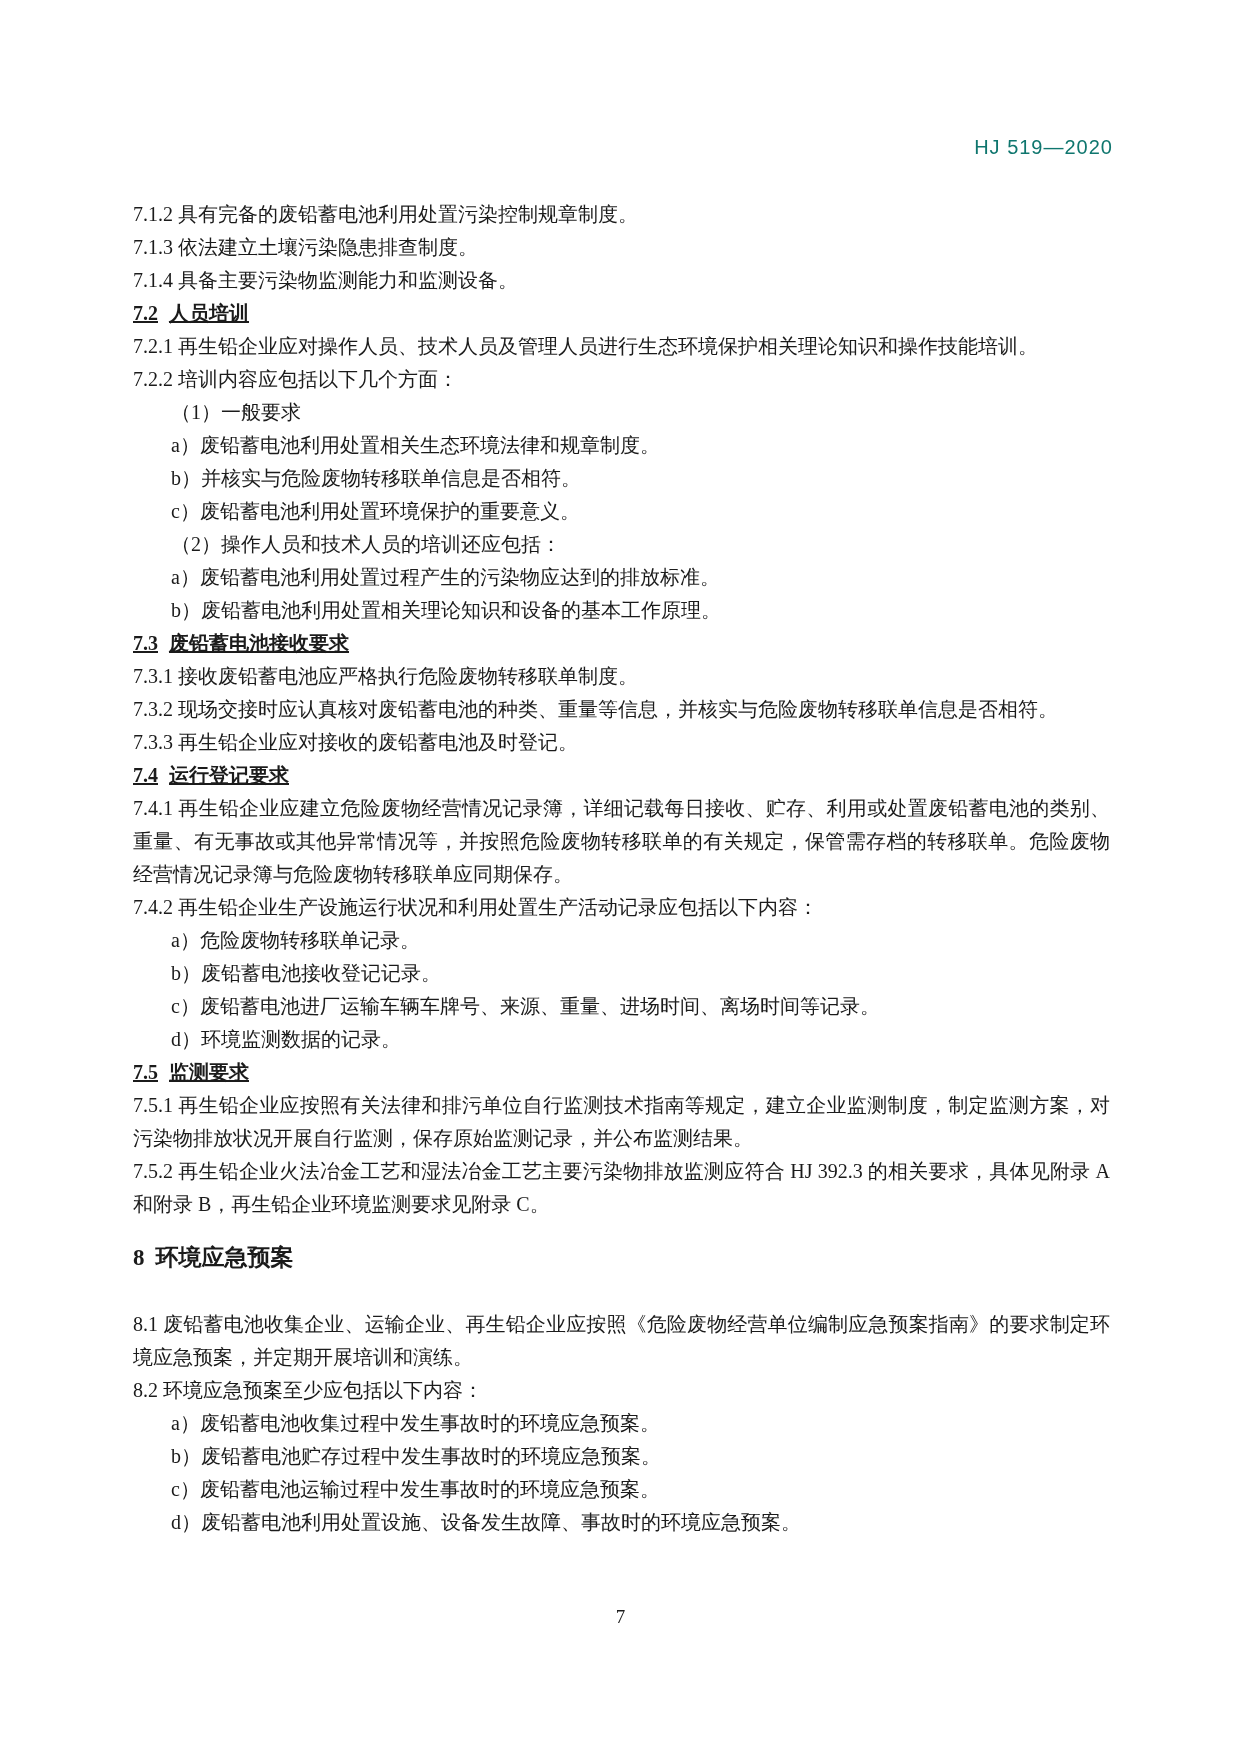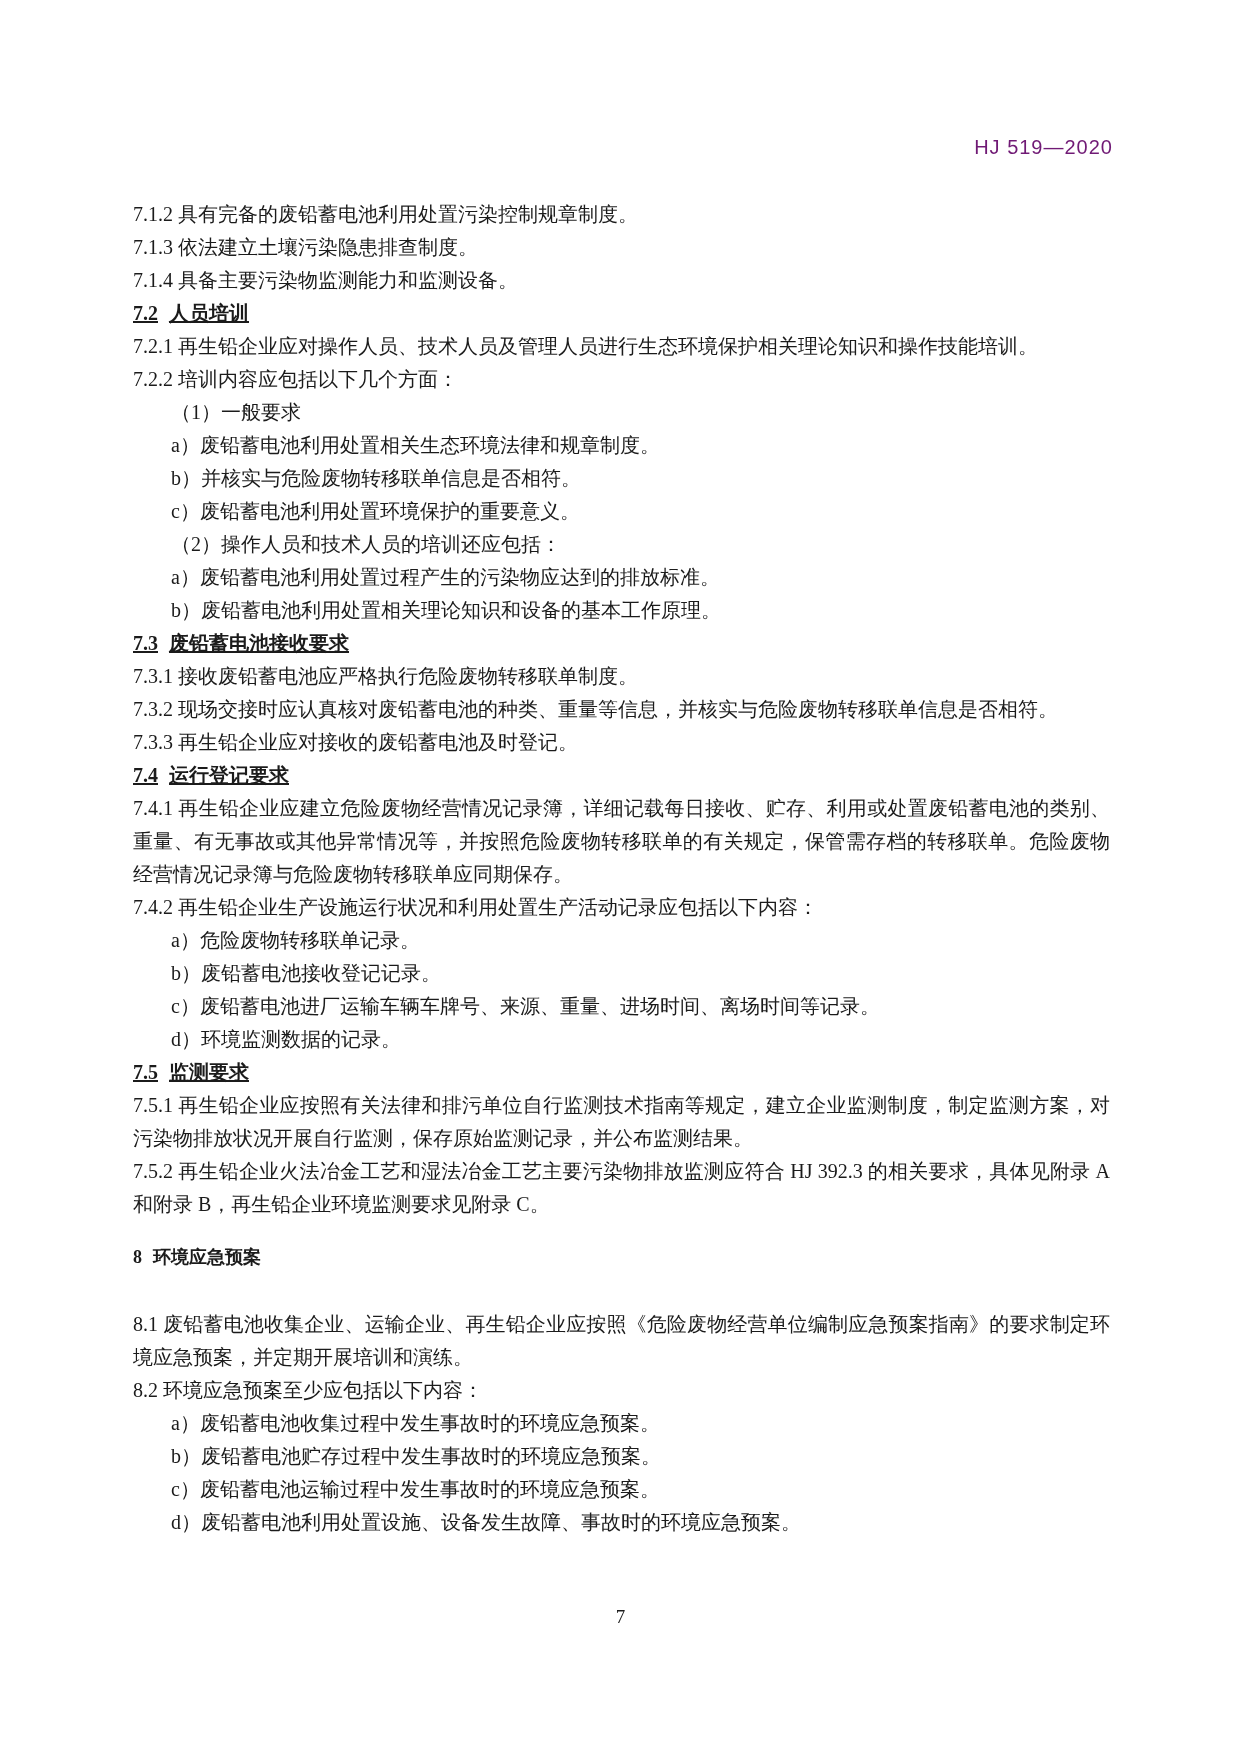--- a/index.html
+++ b/index.html
@@ -15,21 +15,21 @@
   }
   .header {
     position: absolute;
     top: 136px;
     left: 133px;
     right: 128px;
     text-align: right;
     font-family: "Liberation Sans", "DejaVu Sans", sans-serif;
     font-size: 20px;
     letter-spacing: 1px;
-    color: #701a75;
+    color: #0f766e;
   }
   .content {
     position: absolute;
     top: 198px;
     left: 133px;
     width: 977px;
     font-size: 20px;
     line-height: 33px;
   }
   .block {
@@ -38,21 +38,21 @@
     text-align-last: left;
   }
   .item { padding-left: 38px; }
   .h2 { font-weight: bold; text-decoration: underline; }
   .h2 .hlabel, .h1 .hlabel {
     font-family: "Liberation Sans", "DejaVu Sans", sans-serif;
     margin-left: 11px;
   }
   .h1 {
     font-weight: bold;
-    font-size: 18px;
+    font-size: 23px;
     margin-top: 20px;
     margin-bottom: 34px;
   }
   .footer {
     position: absolute;
     top: 1606px;
     left: 0;
     width: 100%;
     text-align: center;
     font-size: 19px;

